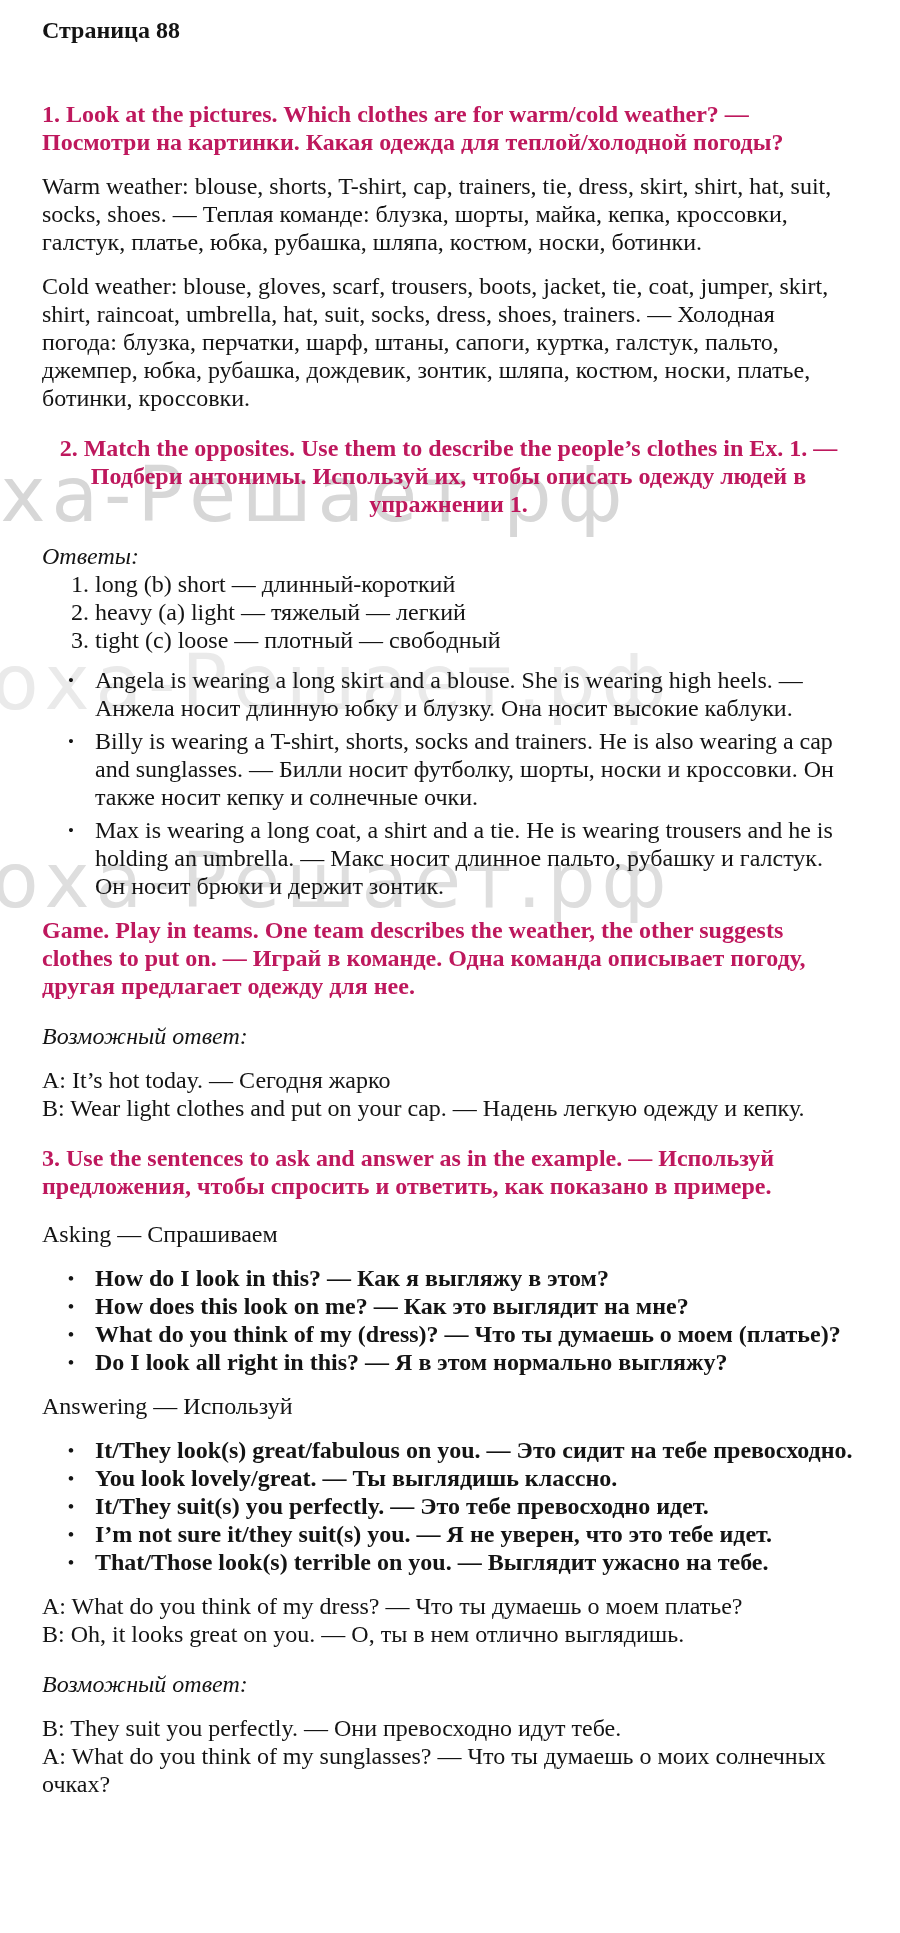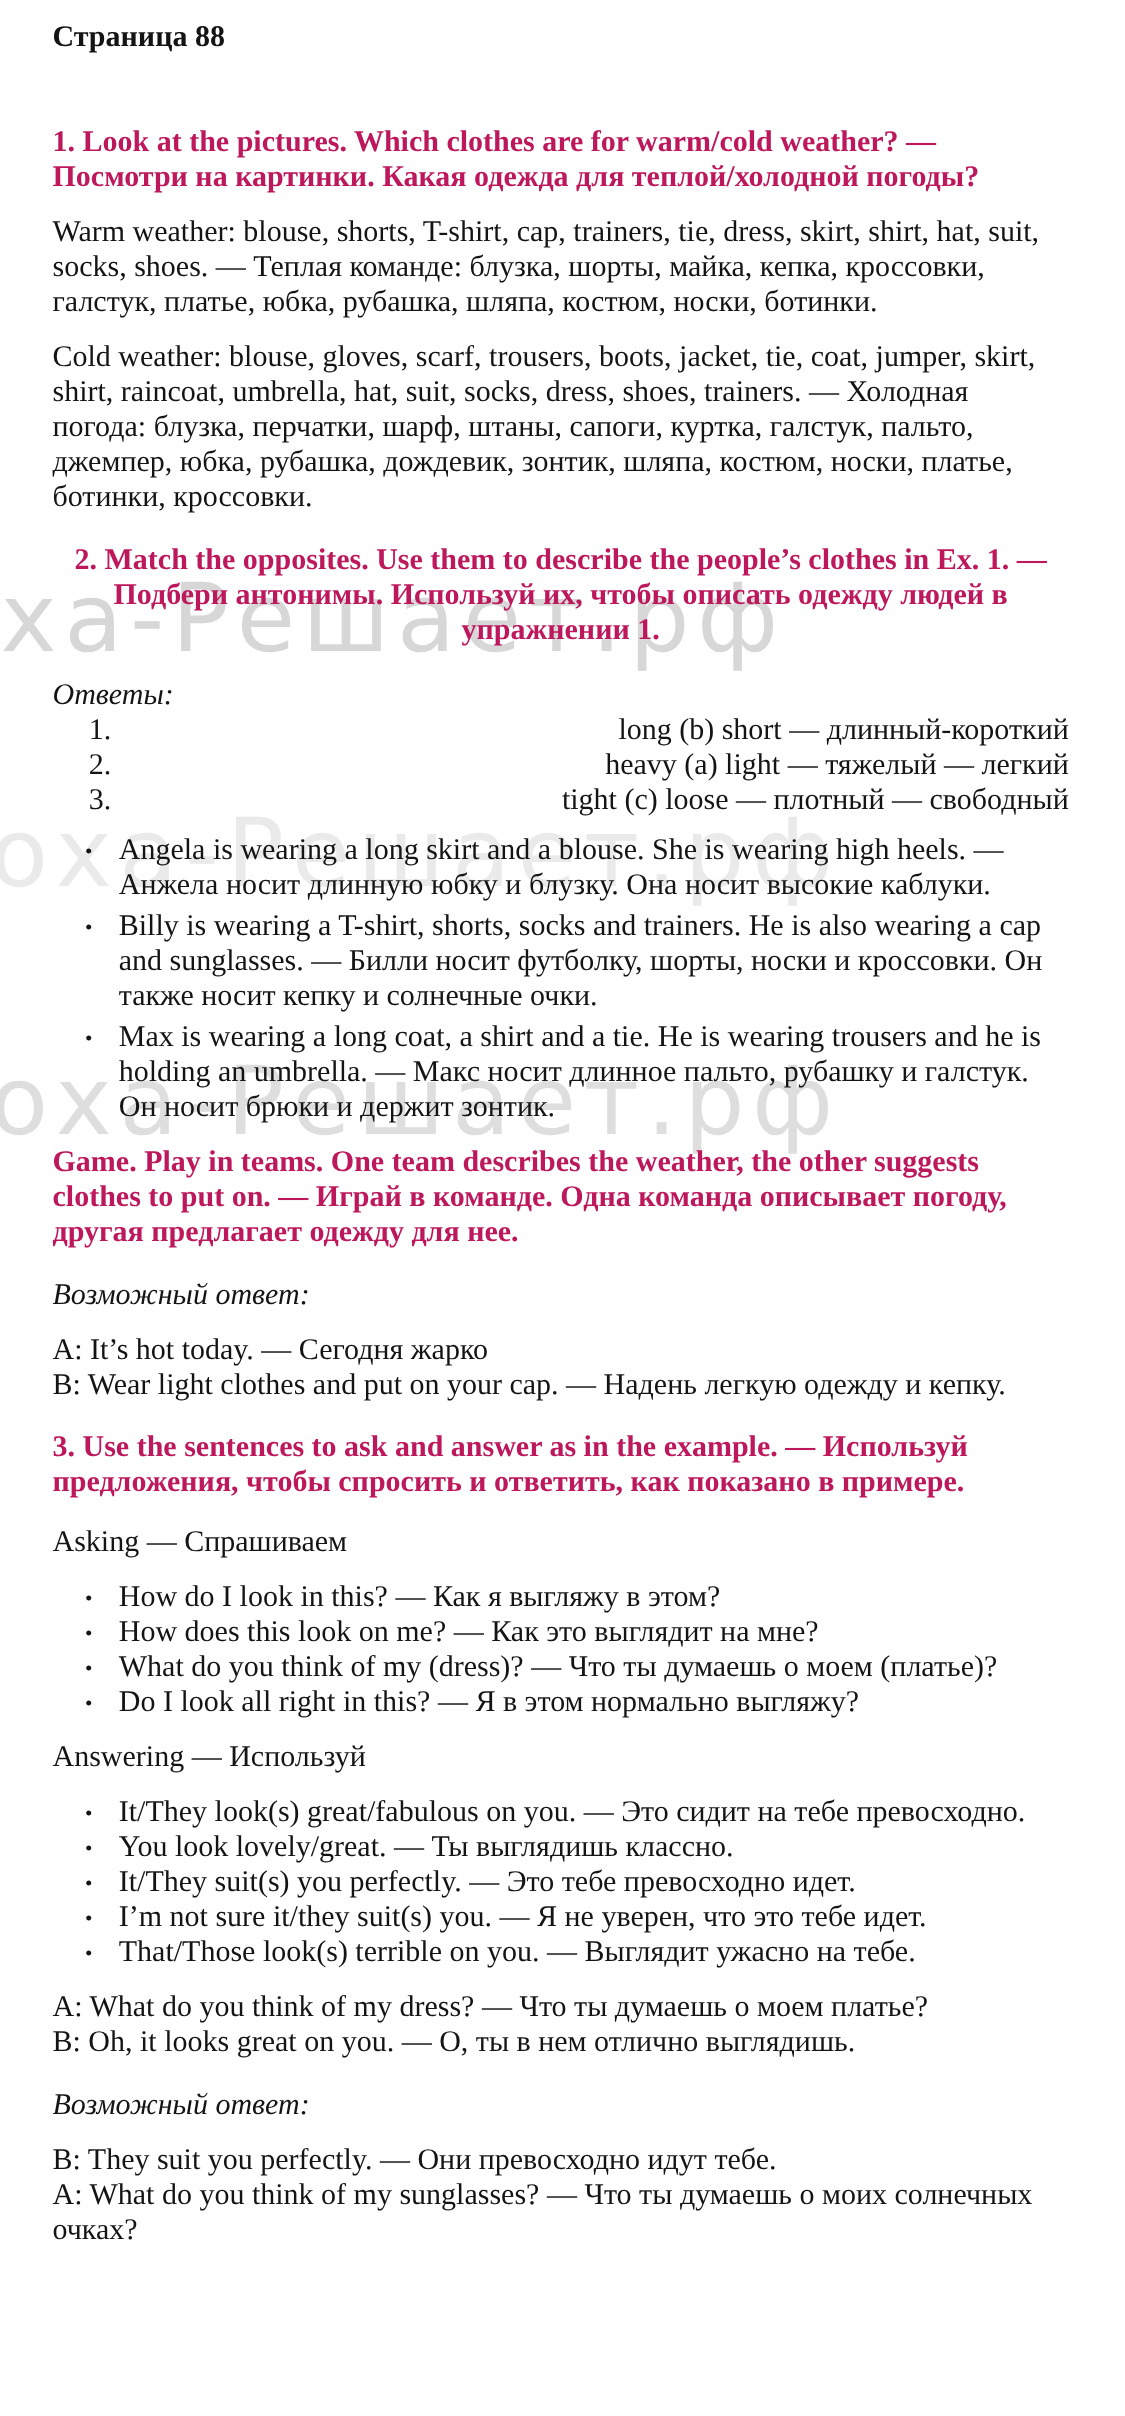--- a/index.html
+++ b/index.html
@@ -40,40 +40,39 @@
   .it { font-style:italic; }
   .mb16 { margin-bottom:16px; }
   .mb22 { margin-bottom:22px; }
   .mb24 { margin-bottom:24px;text-align:center; }
   .mb15 { }
   .mb20 { margin-bottom:20px; }
   ol.num {
     margin:0 0 12px 0;
     padding:0 0 0 53px;
     list-style:decimal;
-    text-align:right;
   }
   ol.num li { margin:0; }
   ul.blist {
     margin:0;
     padding:0 0 0 53px;
     list-style:none;
   }
   ul.blist li { position:relative; margin:0; }
   ul.blist li::before {
     content:"\2022";
     position:absolute;
     left:-27px; top:1px;
     font-size:17px;
     color:#141414;
   }
   ul.desc { margin-bottom:16px; }
   ul.desc li { margin-bottom:5px; }
   ul.desc li:last-child { margin-bottom:0; }
-  ul.qa  { margin-bottom:16px; }
+  ul.qa  { margin-bottom:16px;font-weight:bold; }
   .dialog { margin-bottom:22px; }
   .dialog.last { margin-bottom:0; }
 </style>
 </head>
 <body>
 
 <div class="watermark wm1">оха-Решает.рф</div>
 <div class="watermark wm2">оха-Решает.рф</div>
 <div class="watermark wm3">оха-Решает.рф</div>
 

